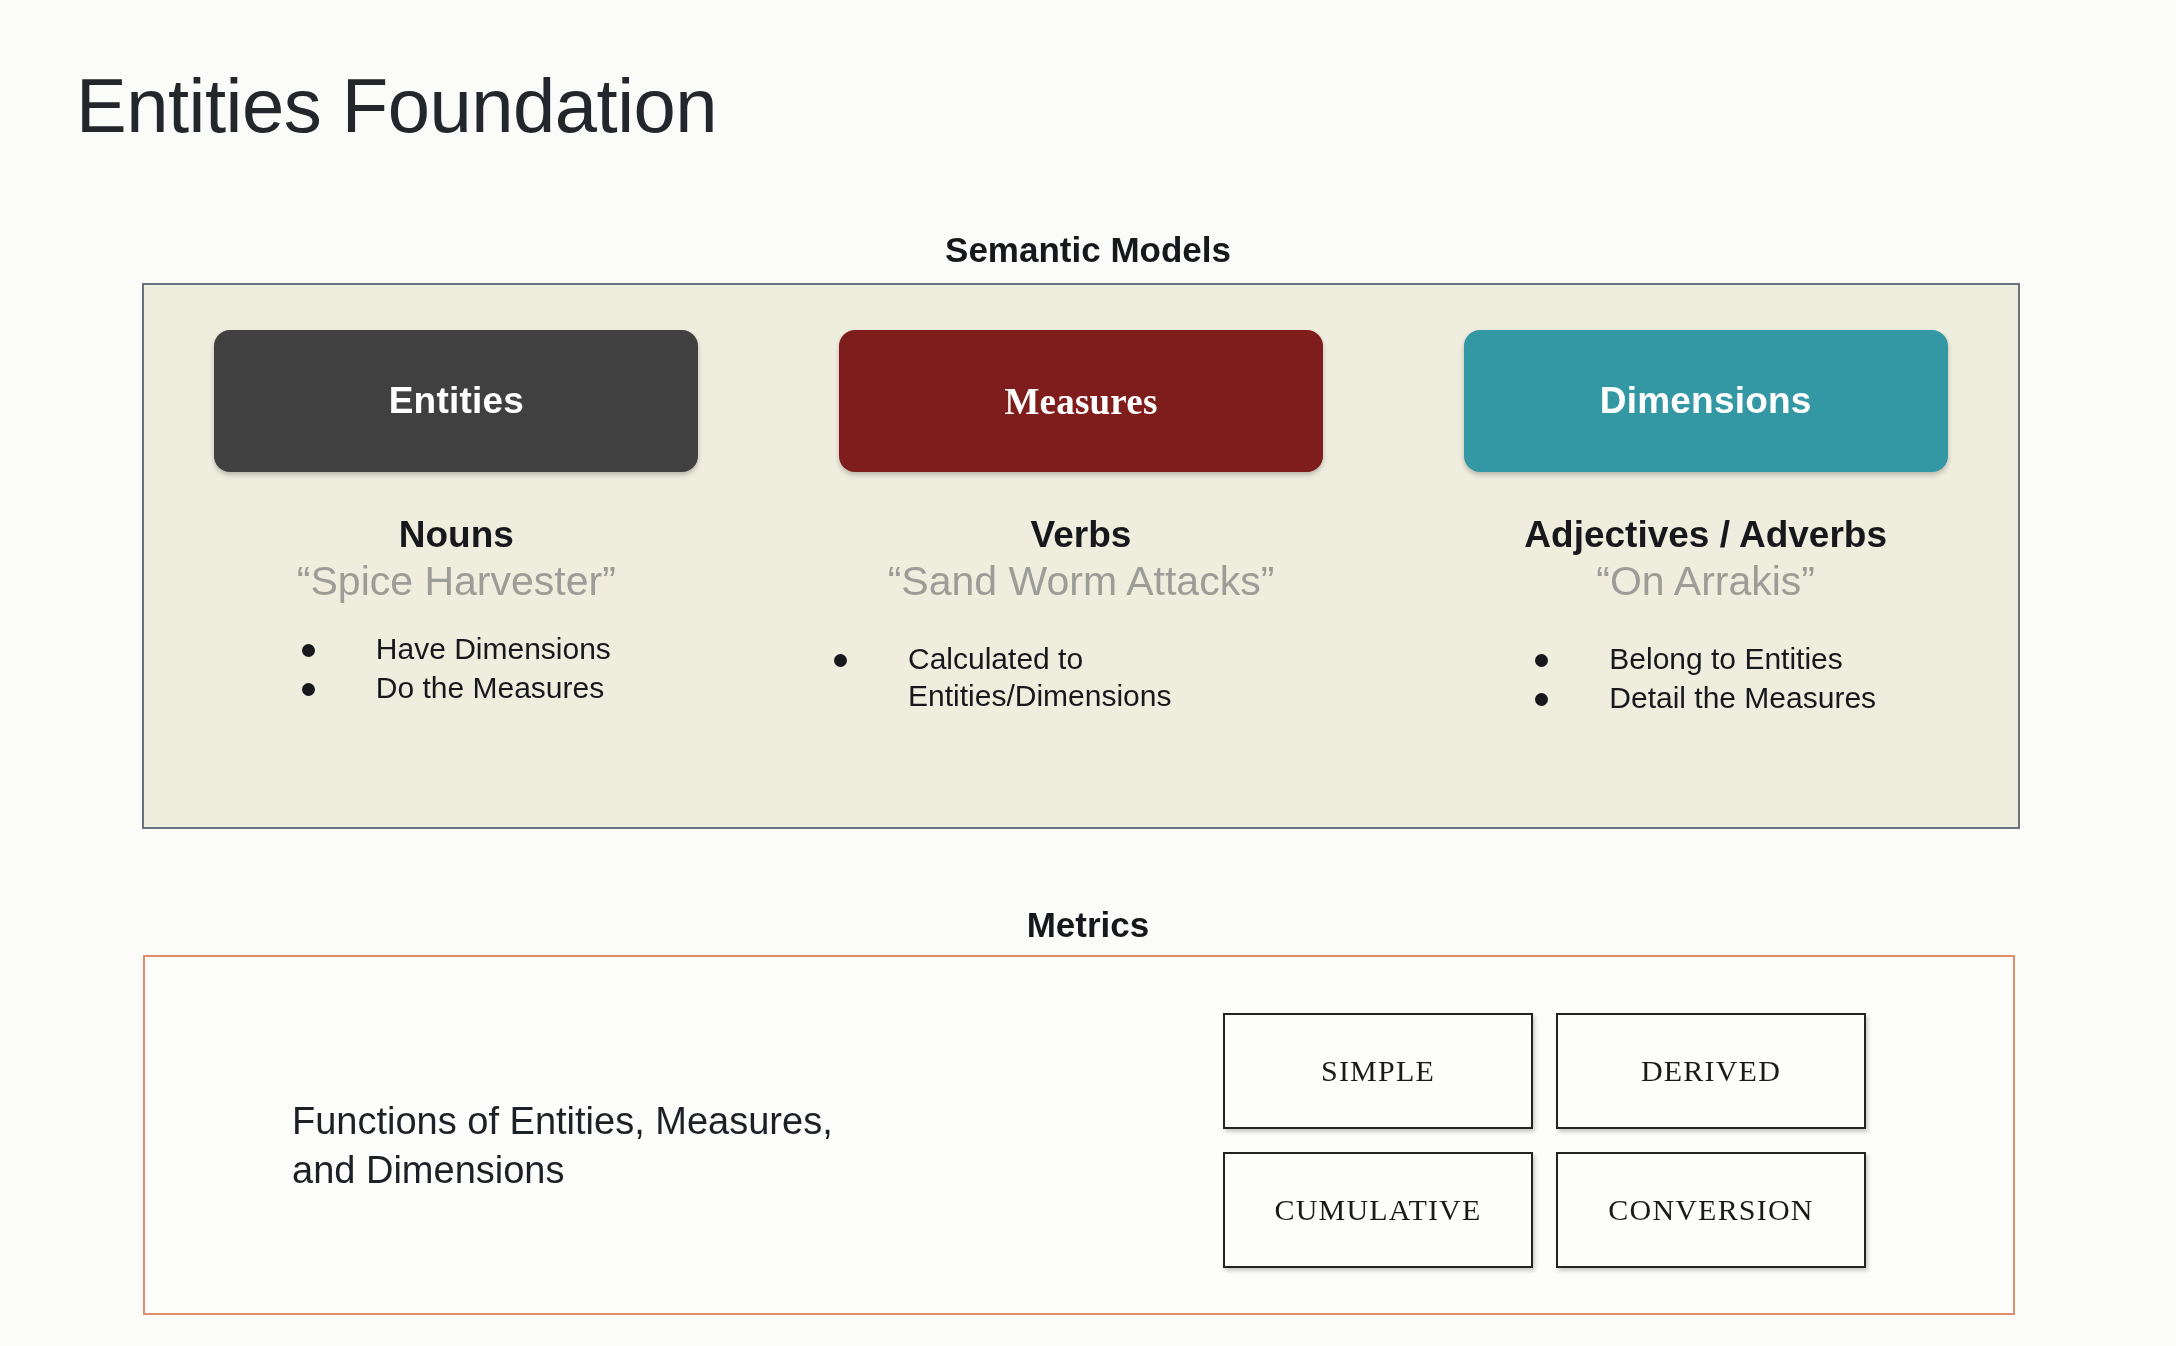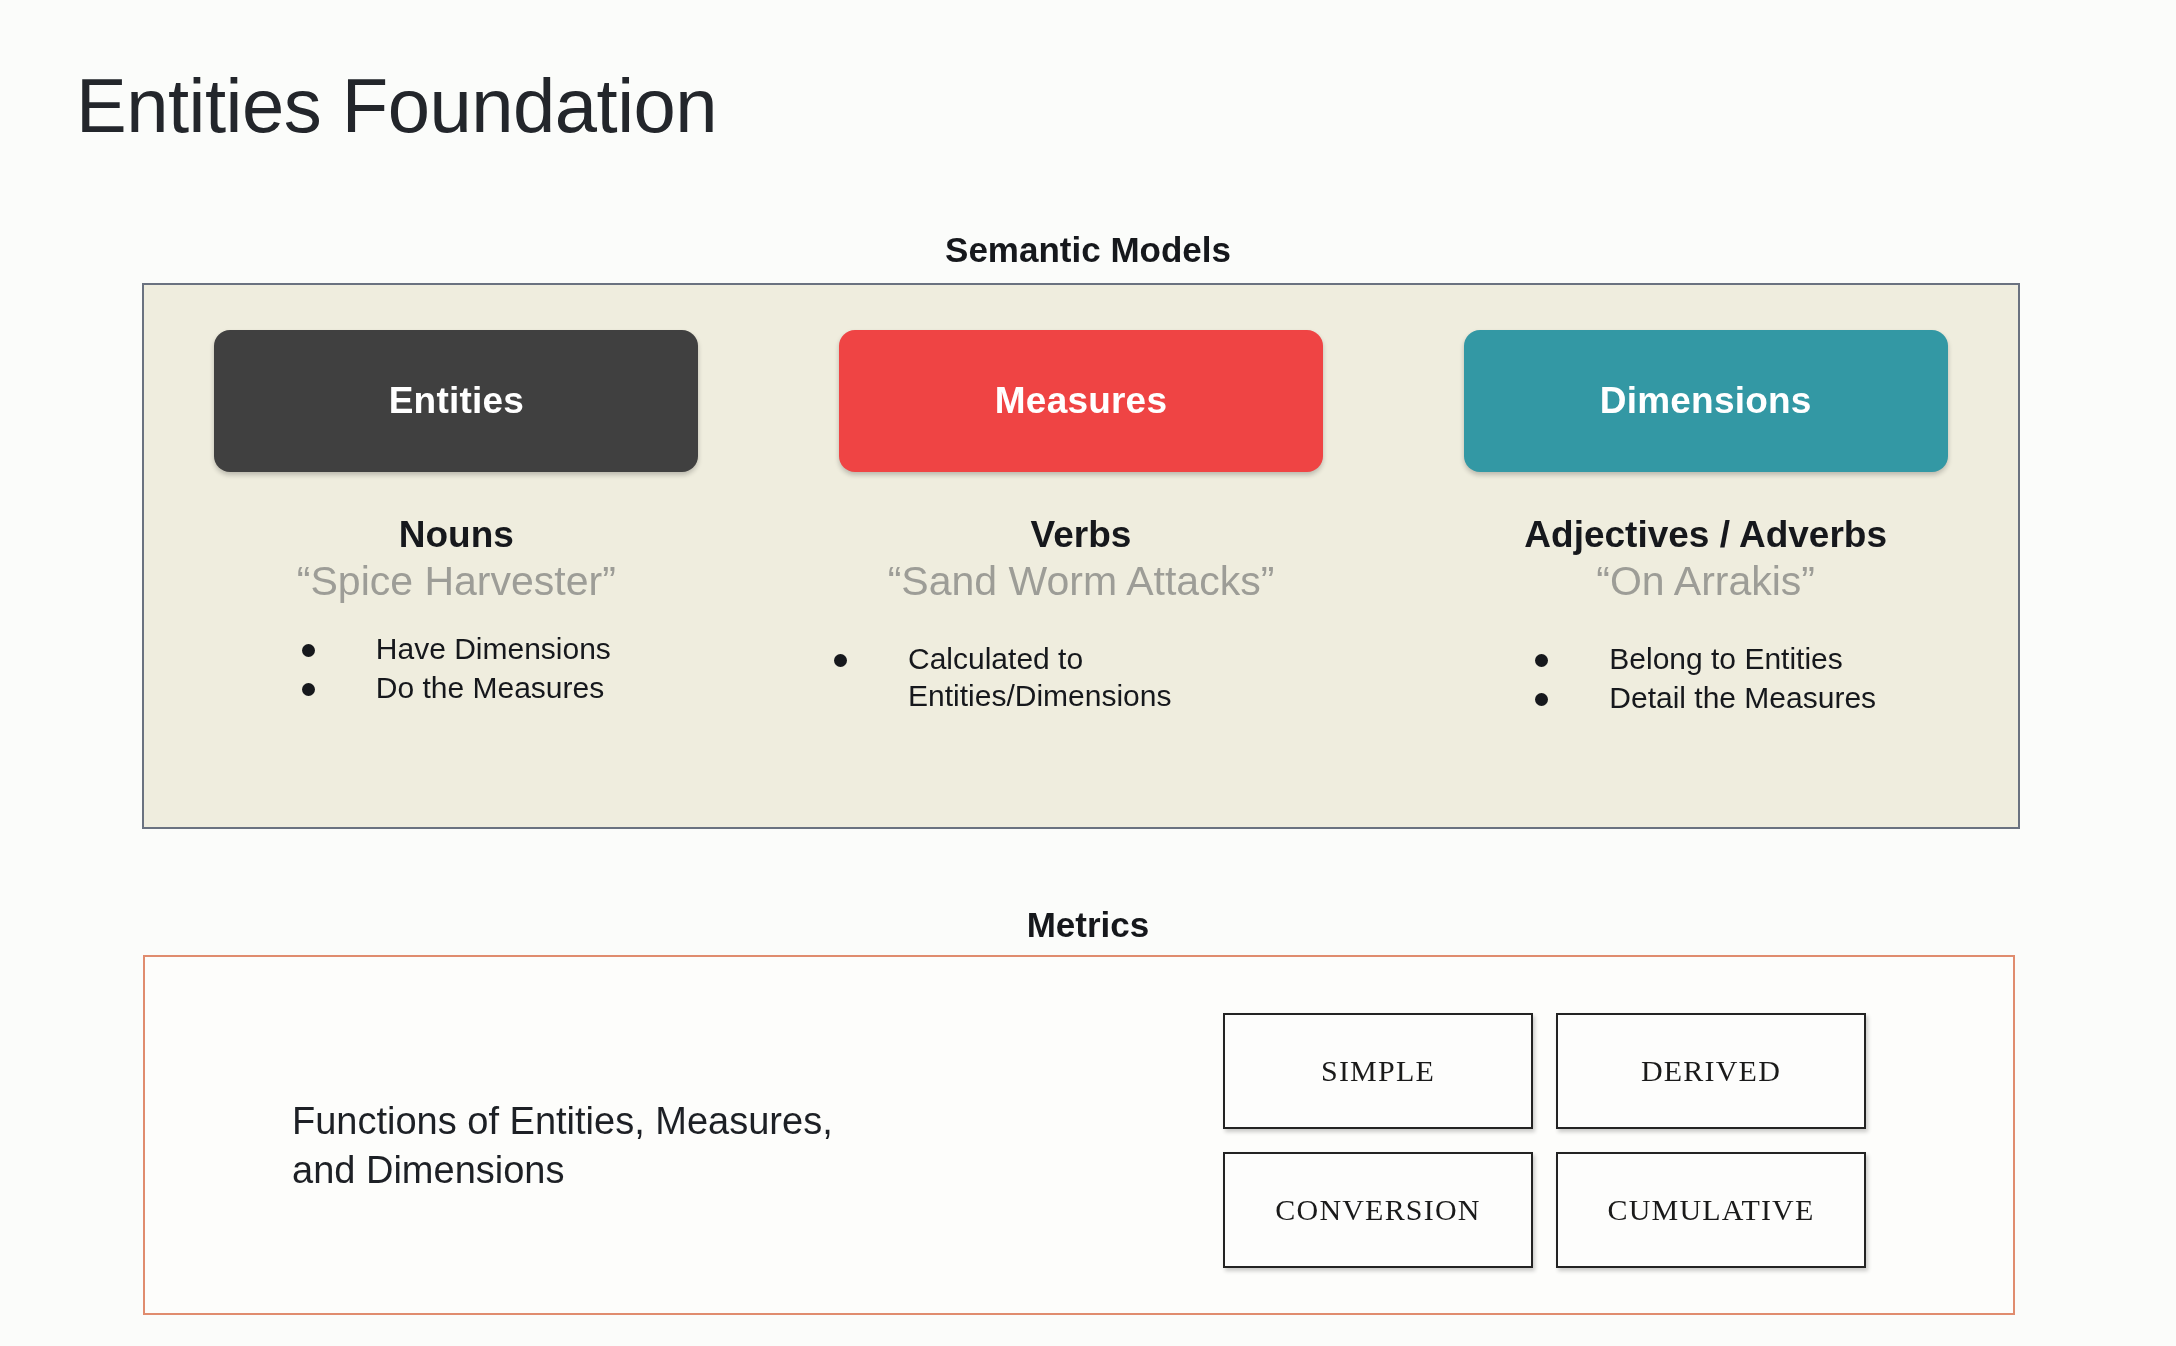--- a/index.html
+++ b/index.html
@@ -87,21 +87,21 @@
     align-items: center;
     justify-content: center;
     color: #ffffff;
     font-size: 37px;
     font-weight: 700;
     letter-spacing: 0.2px;
     box-shadow: 0 3px 5px rgba(0,0,0,0.22);
     box-sizing: border-box;
   }
   .chip-entities   { background: #404040; }
-  .chip-measures   { background: #ef4444; }
+  .chip-measures   { background: #7f1d1d; font-family: Liberation Serif, serif; }
   .chip-dimensions { background: #3398a4; }
 
   .sm-partofspeech {
     margin-top: 44px;
     font-size: 37px;
     font-weight: 700;
     color: #16181c;
     white-space: nowrap;
     line-height: 1.05;
   }
@@ -245,18 +245,18 @@
 
   <div class="section-caption" id="caption-metrics">Metrics</div>
 
   <div id="metrics-panel">
     <div id="metrics-description">Functions of Entities, Measures,
 and Dimensions</div>
 
     <div id="metric-type-grid">
       <div class="metric-type-box">SIMPLE</div>
       <div class="metric-type-box">DERIVED</div>
+      <div class="metric-type-box">CUMULATIVE</div>
       <div class="metric-type-box">CONVERSION</div>
-      <div class="metric-type-box">CUMULATIVE</div>
     </div>
   </div>
 
 </div>
 
 </body></html>

